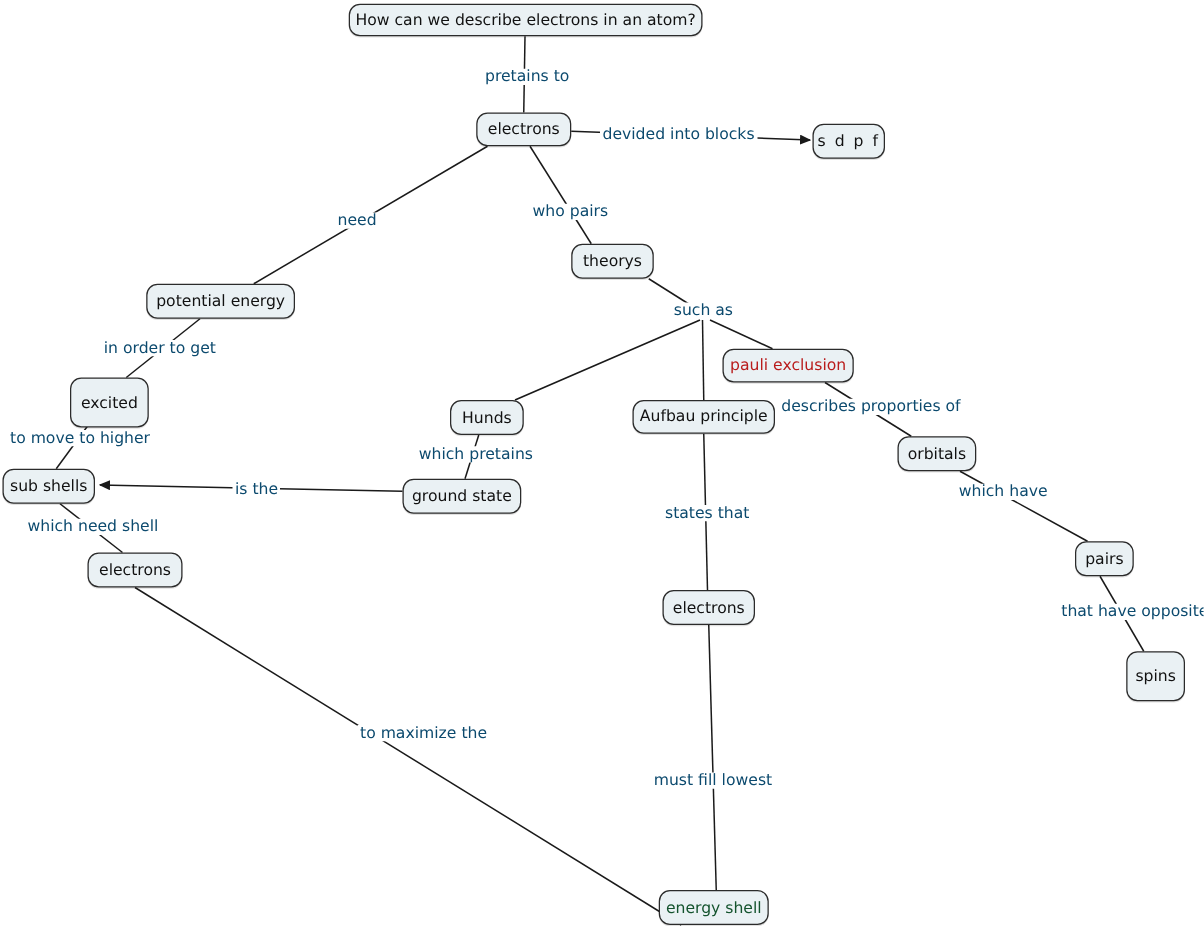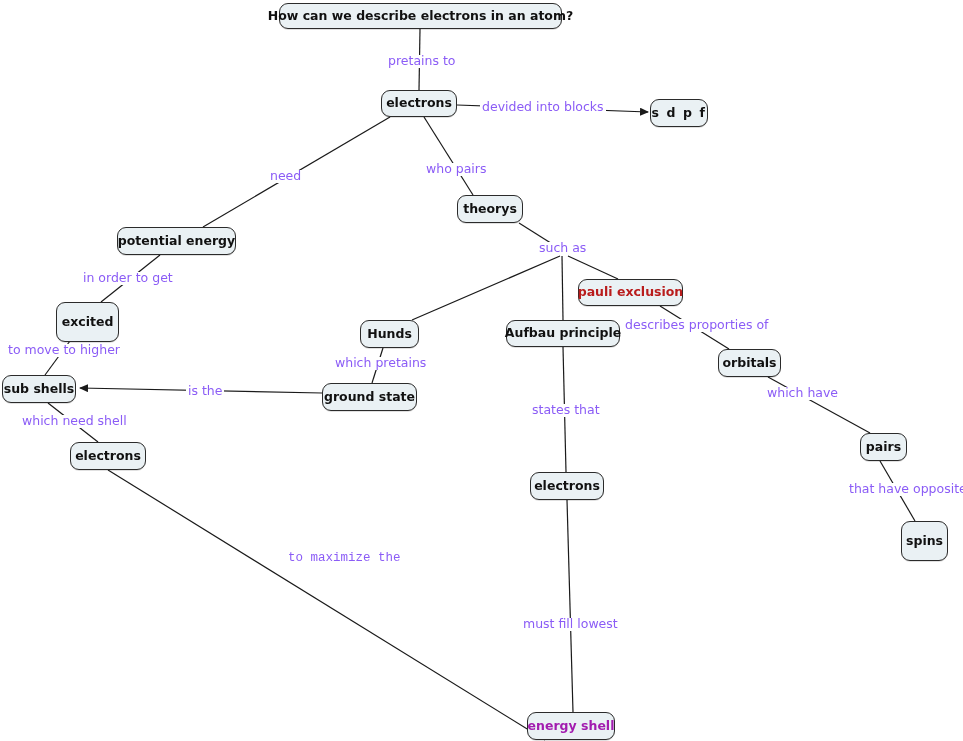--- a/index.html
+++ b/index.html
@@ -34,28 +34,27 @@
     border-radius: 9px;
     color: #111111;
     font-size: 12.5px;
     line-height: 1;
     display: flex;
     align-items: center;
     justify-content: center;
     white-space: nowrap;
     padding: 0 9px;
     box-shadow: 0 1px 0 rgba(0,0,0,0.12);
-    font-weight: bold;
   }
   .node.wide-letters {
     letter-spacing: 1.6px;
   }
   .link-label {
     position: absolute;
-    color: #8b5cf6;
+    color: #0c4a6e;
     font-size: 12.5px;
     line-height: 1;
     white-space: nowrap;
     background: #ffffff;
     padding: 0 2px;
   }
 </style>
 </head>
 <body>
 
@@ -99,35 +98,35 @@
       <div class="link-label" style="left: 81px; top: 272px;">in order to get</div>
       <div class="link-label" style="left: 6px; top: 344px;">to move to higher</div>
       <div class="link-label" style="left: 20px; top: 415px;">which need shell</div>
       <div class="link-label" style="left: 333px; top: 357px;">which pretains</div>
       <div class="link-label" style="left: 186px; top: 385px;">is the</div>
       <div class="link-label" style="left: 623px; top: 319px;">describes proporties of</div>
       <div class="link-label" style="left: 765px; top: 387px;">which have</div>
       <div class="link-label" style="left: 847px; top: 483px;">that have opposite</div>
       <div class="link-label" style="left: 530px; top: 404px; text-align: right;">states that</div>
       <div class="link-label" style="left: 521px; top: 599px; margin-top: 19px;">must fill lowest</div>
-      <div class="link-label" style="left: 286px; top: 552px; font-family: Liberation Mono, monospace;">to maximize the</div>
+      <div class="link-label" style="left: 286px; top: 580px;">to maximize the</div>
     </div>
   <div id="node-layer">
       <div class="node" style="left: 279px; top: 3px; width: 283px; height: 26px; background: rgb(234, 241, 244); border-color: rgb(43, 43, 43); color: rgb(17, 17, 17);">How can we describe electrons in an atom?</div>
       <div class="node" style="left: 381px; top: 90px; width: 76px; height: 27px; background: rgb(234, 241, 244); border-color: rgb(43, 43, 43); color: rgb(17, 17, 17);">electrons</div>
       <div class="node wide-letters" style="left: 650px; top: 99px; width: 58px; height: 28px; background: rgb(234, 241, 244); border-color: rgb(43, 43, 43); color: rgb(17, 17, 17);">s d p f</div>
       <div class="node" style="left: 457px; top: 195px; width: 66px; height: 28px; background: rgb(234, 241, 244); border-color: rgb(43, 43, 43); color: rgb(17, 17, 17);">theorys</div>
       <div class="node" style="left: 117px; top: 227px; width: 119px; height: 28px; background: rgb(234, 241, 244); border-color: rgb(43, 43, 43); color: rgb(17, 17, 17);">potential energy</div>
       <div class="node" style="left: 578px; top: 279px; width: 105px; height: 27px; background: rgb(234, 241, 244); border-color: rgb(43, 43, 43); color: #b91c1c;">pauli exclusion</div>
       <div class="node" style="left: 56px; top: 302px; width: 63px; height: 40px; background: rgb(234, 241, 244); border-color: rgb(43, 43, 43); color: rgb(17, 17, 17);">excited</div>
       <div class="node" style="left: 360px; top: 320px; width: 59px; height: 28px; background: rgb(234, 241, 244); border-color: rgb(43, 43, 43); color: rgb(17, 17, 17);">Hunds</div>
       <div class="node" style="left: 506px; top: 320px; width: 114px; height: 27px; background: rgb(234, 241, 244); border-color: rgb(43, 43, 43); color: rgb(17, 17, 17);">Aufbau principle</div>
       <div class="node" style="left: 718px; top: 349px; width: 63px; height: 28px; background: rgb(234, 241, 244); border-color: rgb(43, 43, 43); color: rgb(17, 17, 17);">orbitals</div>
       <div class="node" style="left: 2px; top: 375px; width: 74px; height: 28px; background: rgb(234, 241, 244); border-color: rgb(43, 43, 43); color: rgb(17, 17, 17);">sub shells</div>
       <div class="node" style="left: 322px; top: 383px; width: 95px; height: 28px; background: rgb(234, 241, 244); border-color: rgb(43, 43, 43); color: rgb(17, 17, 17);">ground state</div>
       <div class="node" style="left: 860px; top: 433px; width: 47px; height: 28px; background: rgb(234, 241, 244); border-color: rgb(43, 43, 43); color: rgb(17, 17, 17);">pairs</div>
       <div class="node" style="left: 70px; top: 442px; width: 76px; height: 28px; background: rgb(234, 241, 244); border-color: rgb(43, 43, 43); color: rgb(17, 17, 17);">electrons</div>
       <div class="node" style="left: 530px; top: 472px; width: 74px; height: 28px; background: rgb(234, 241, 244); border-color: rgb(43, 43, 43); color: rgb(17, 17, 17);">electrons</div>
       <div class="node" style="left: 901px; top: 521px; width: 47px; height: 40px; background: rgb(234, 241, 244); border-color: rgb(43, 43, 43); color: rgb(17, 17, 17);">spins</div>
-      <div class="node" style="left: 527px; top: 712px; width: 88px; height: 28px; background: rgb(234, 241, 244); border-color: rgb(43, 43, 43); color: #a21caf;">energy shell</div>
+      <div class="node" style="left: 527px; top: 712px; width: 88px; height: 28px; background: rgb(234, 241, 244); border-color: rgb(43, 43, 43); color: #14532d;">energy shell</div>
     </div>
 
 </div>
 
 </body></html>

